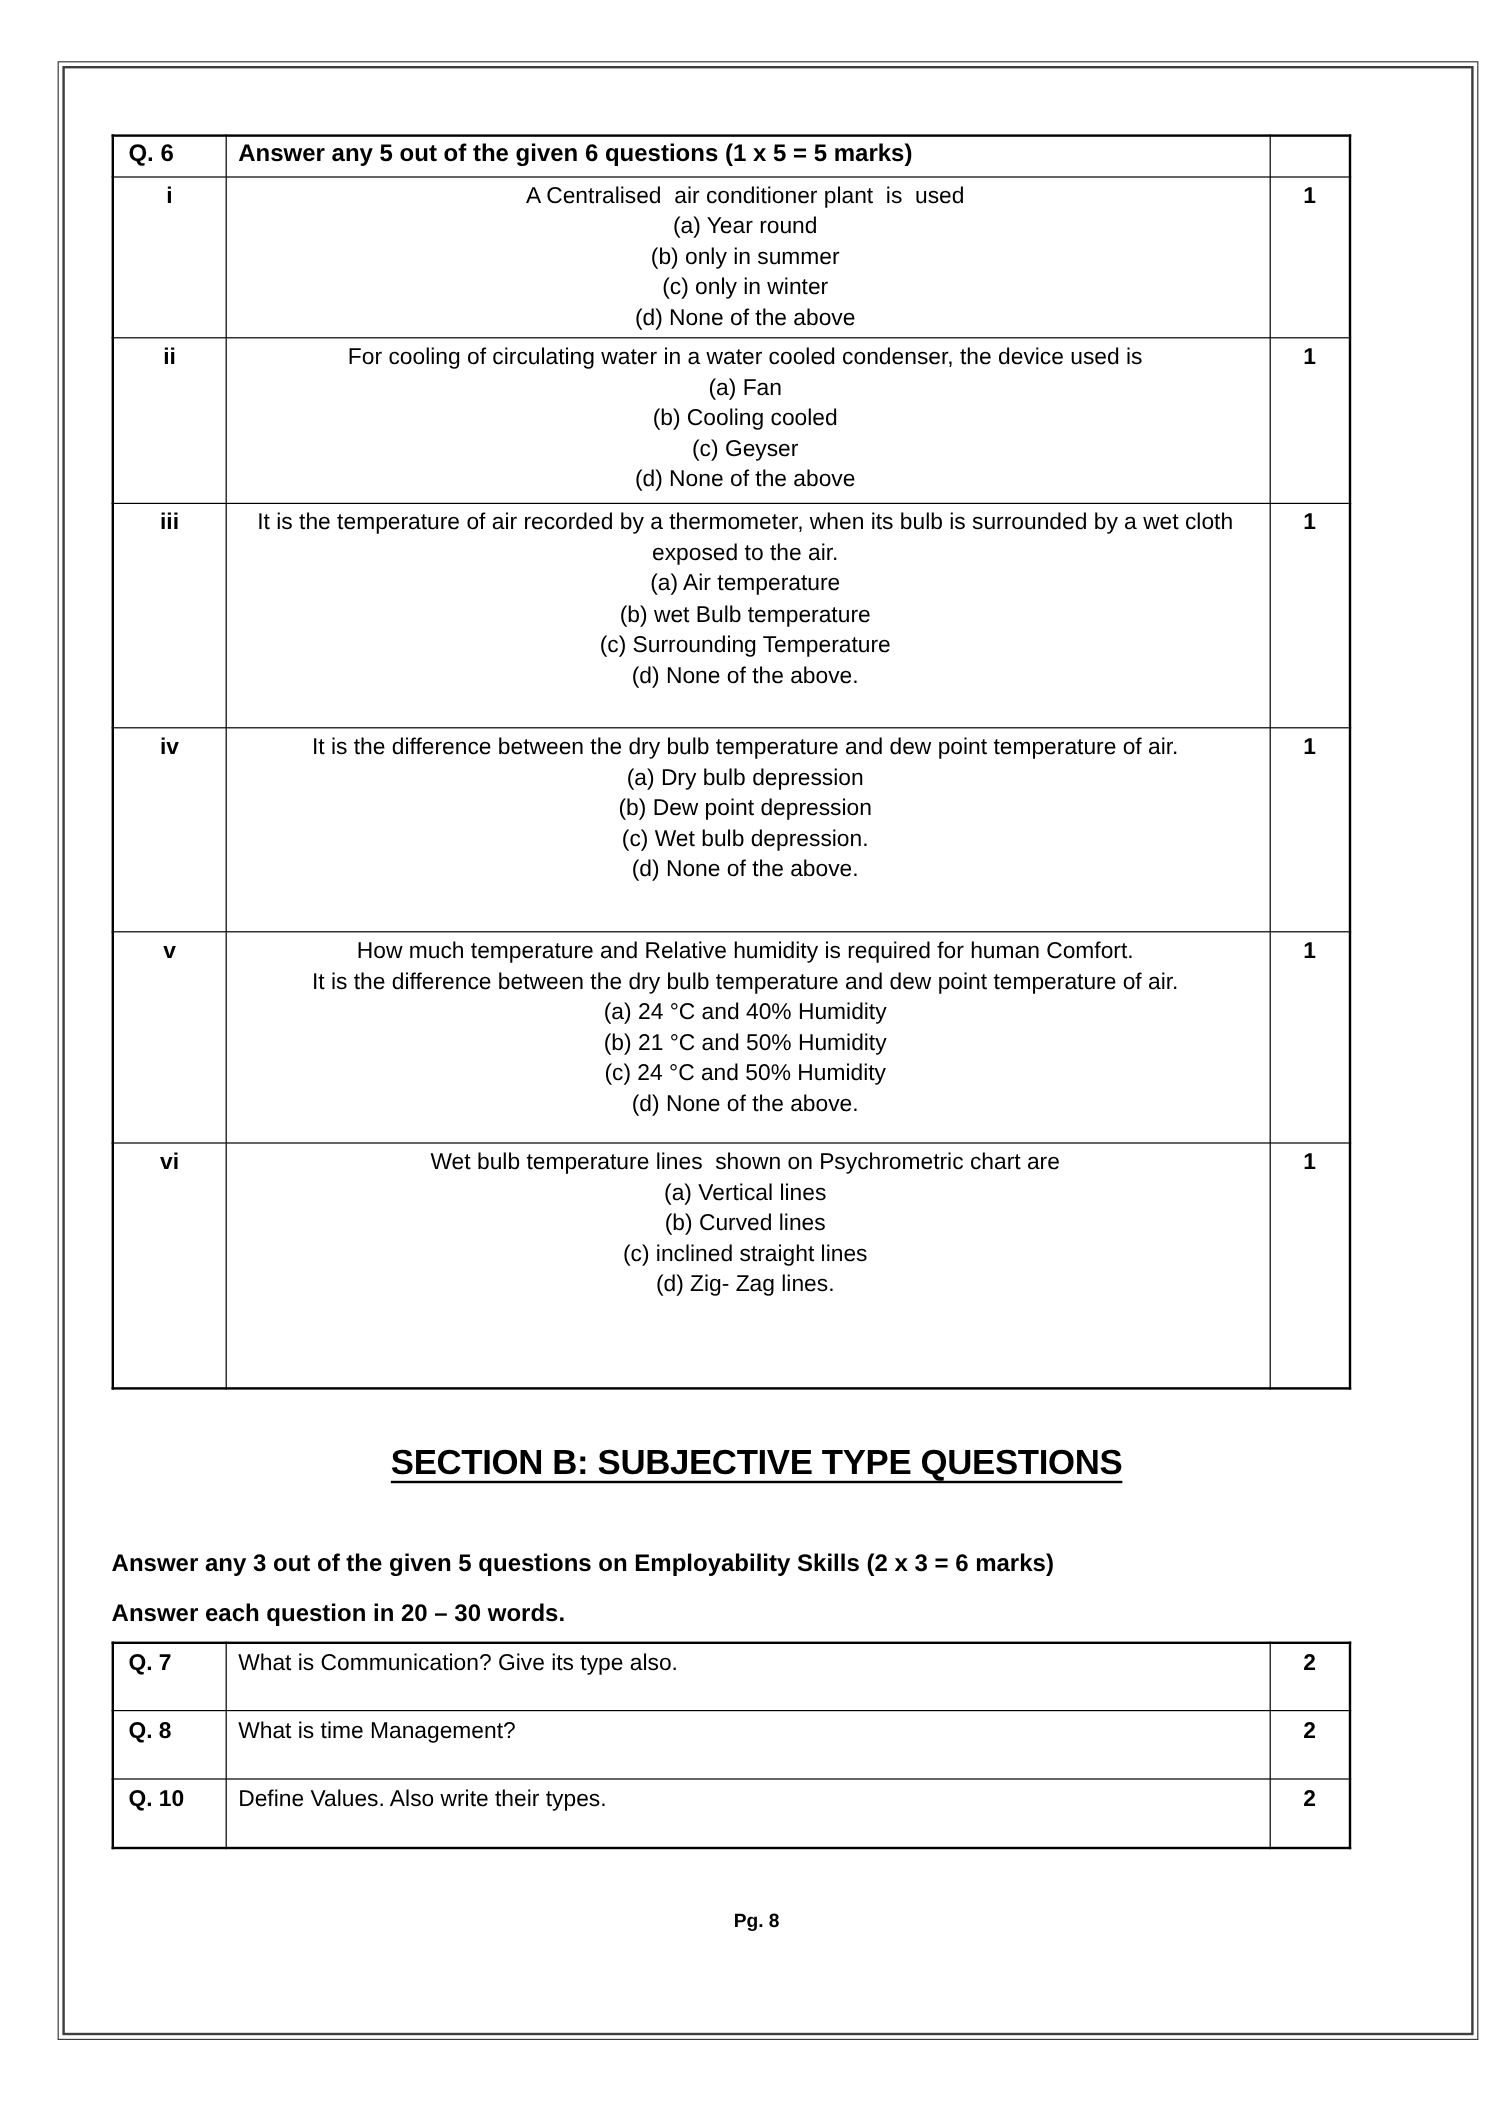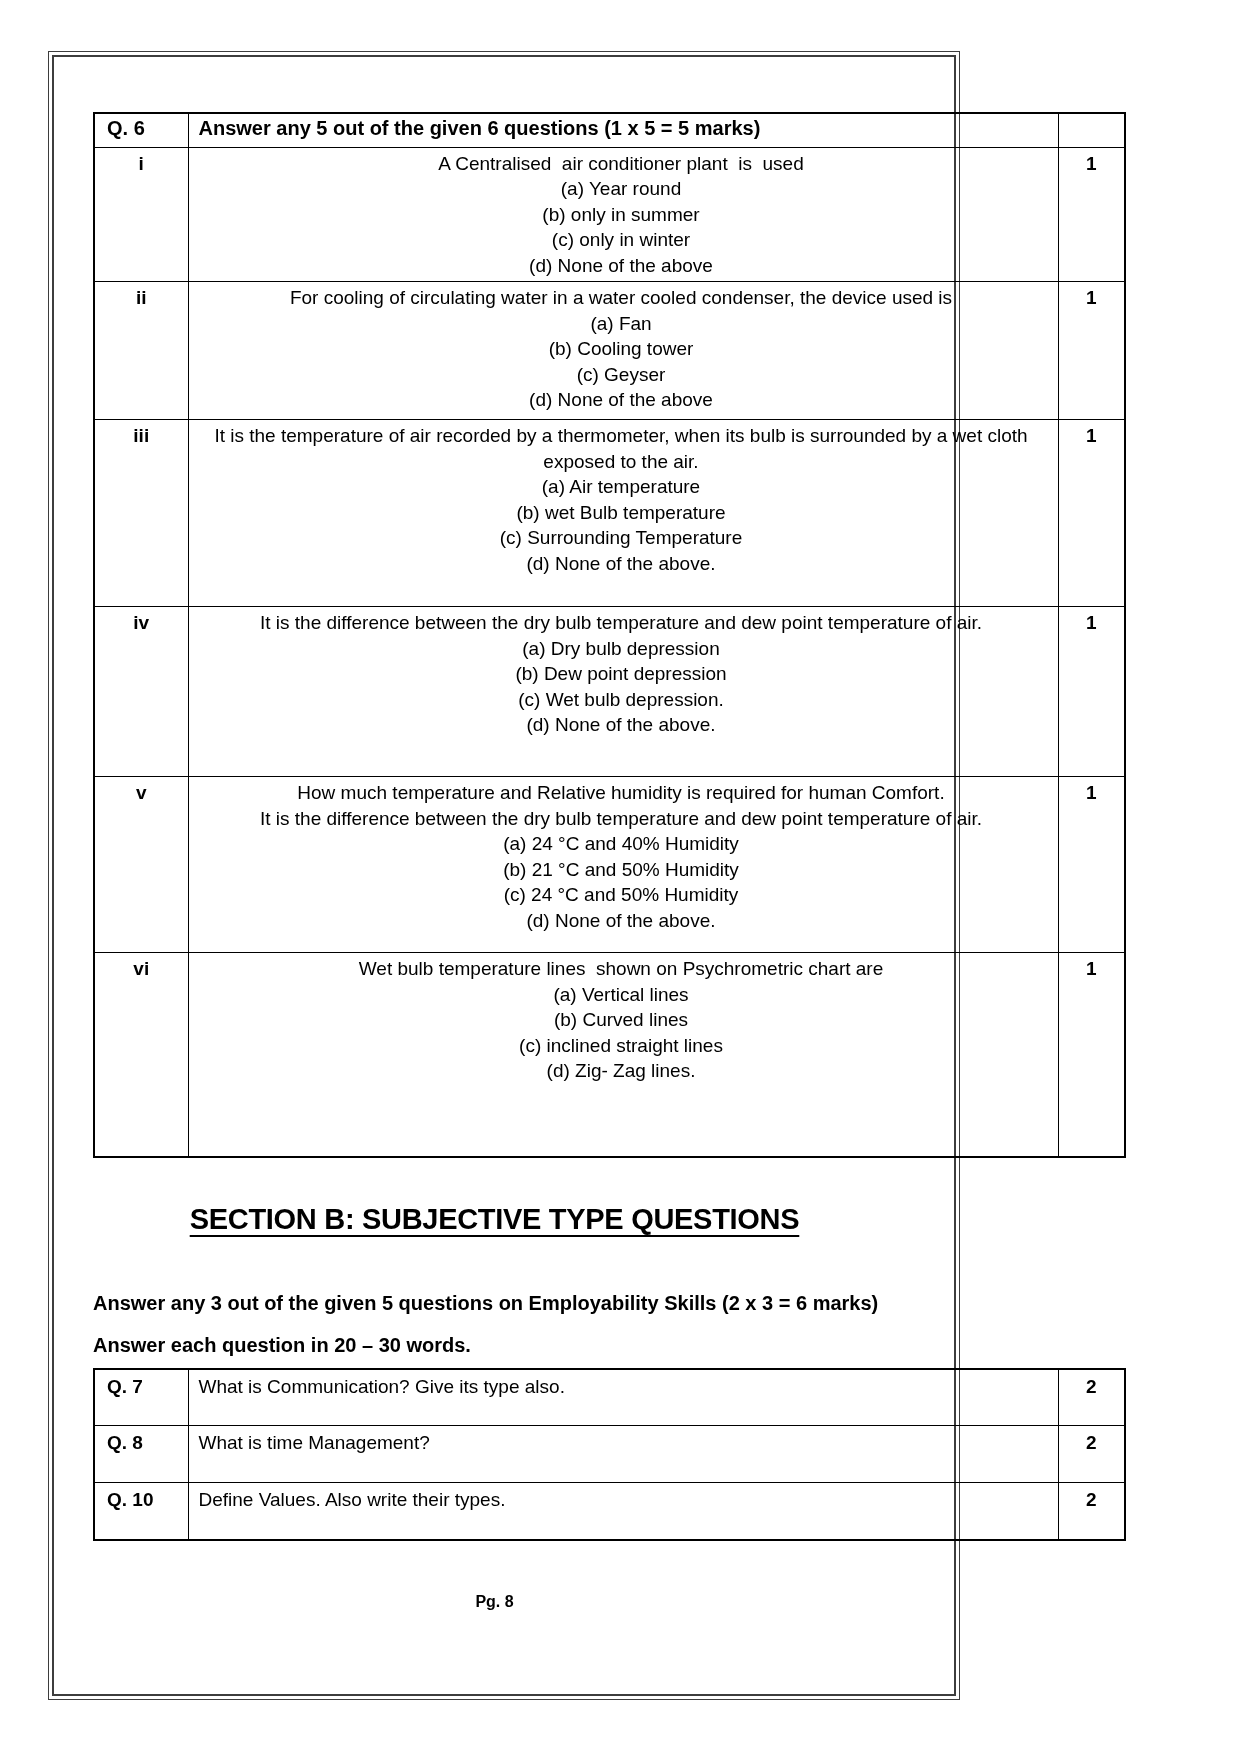--- a/index.html
+++ b/index.html
@@ -5,21 +5,21 @@
   * { box-sizing: border-box; margin: 0; padding: 0; }
   html, body { background: #ffffff; }
   body {
     width: 1241px; height: 1754px;
     position: relative;
     font-family: "Liberation Sans", sans-serif;
     color: #000;
   }
   .frame-outer {
     position: absolute; left: 48px; top: 51px;
-    width: 912px; height: 1649px;
+    width: 1184px; height: 1649px;
     border: 1px solid #3d3d3d;
     padding: 3px;
     background: #fff;
   }
   .frame-inner {
     width: 100%; height: 100%;
     border: 2px solid #3d3d3d;
     padding: 55px 58px 0 39px;
   }
   table.qt {
@@ -111,21 +111,21 @@
             <div class="q-line">(d) None of the above</div>
           </td>
           <td class="marks-cell">1</td>
         </tr>
 
         <tr class="rh-ii">
           <td class="num-cell">ii</td>
           <td class="text-cell">
             <div class="q-line">For cooling of circulating water in a water cooled condenser, the device used is</div>
             <div class="q-line">(a) Fan</div>
-            <div class="q-line">(b) Cooling tower</div>
+            <div class="q-line">(b) Cooling cooled</div>
             <div class="q-line">(c) Geyser</div>
             <div class="q-line">(d) None of the above</div>
           </td>
           <td class="marks-cell">1</td>
         </tr>
 
         <tr class="rh-iii">
           <td class="num-cell">iii</td>
           <td class="text-cell">
             <div class="q-line">It is the temperature of air recorded by a thermometer, when its bulb is surrounded by a wet cloth exposed to the air.</div>

